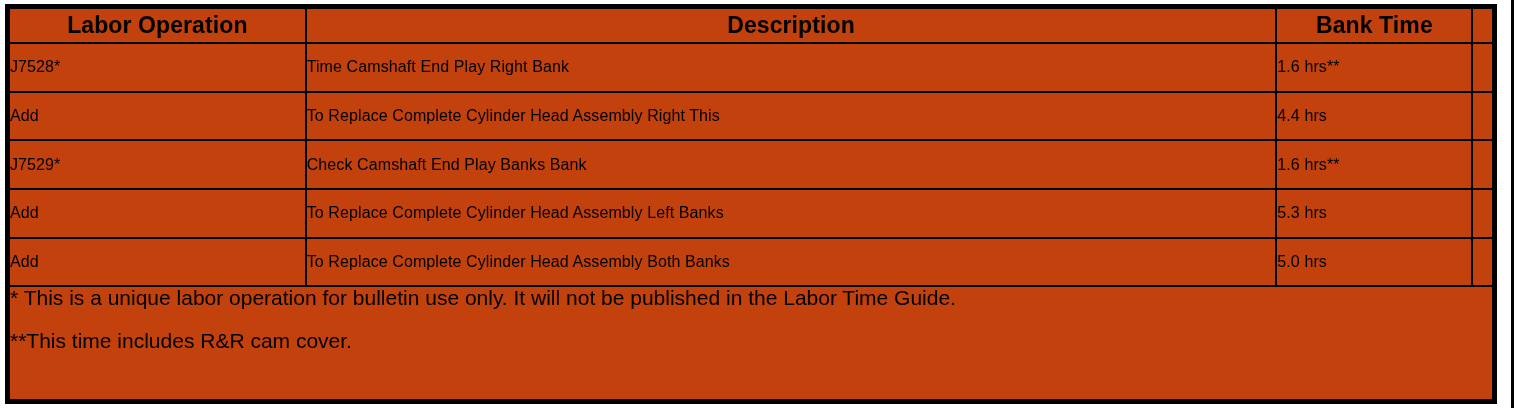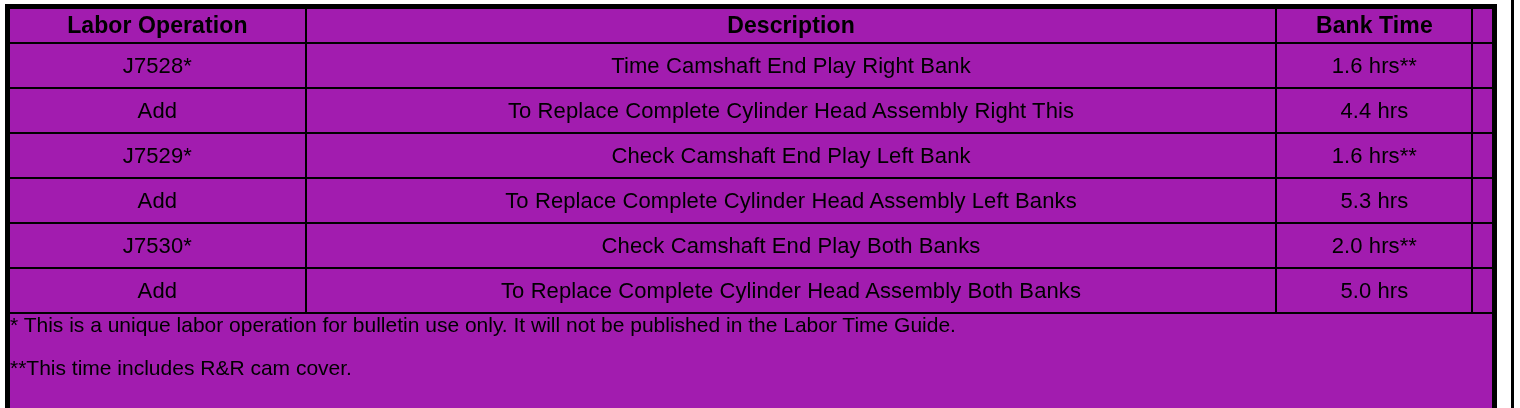--- a/index.html
+++ b/index.html
@@ -40,21 +40,21 @@
     height: 400px;
     border-collapse: collapse;
     table-layout: fixed;
     background: #ffffff;
   }
 
   #labor-table td, #labor-table th {
     border: 2px solid #000000;
     padding: 0;
     margin: 8px;
-    background: #a21caf;
+    background: #c2410c;
   }
 
   
   #labor-table {
     border: 5px solid #000000;
   }
 
   .col-op      { width: 298px; }
   .col-desc    { width: 970px; }
   .col-time    { width: 196px; }
@@ -65,23 +65,22 @@
     font-size: 23px;
     font-weight: bold;
     text-align: center;
     vertical-align: middle;
     letter-spacing: 0.1px;
     border-bottom-width: 4px;
   }
 
   .cell {
     height: 43px;
-    font-size: 22px;
+    font-size: 16px;
     font-weight: normal;
-    text-align: center;
     vertical-align: middle;
     letter-spacing: 0.1px;
   }
 
   
   tr.r-check .cell { border-top-width: 3px; border-bottom-width: 2px; }
   tr.r-add   .cell { border-top-width: 2px; border-bottom-width: 3px; }
 
   .spacer-cell {
     border-left-width: 2px;
@@ -136,34 +135,28 @@
         <td class="cell spacer-cell"></td>
       </tr>
       <tr class="r-add">
         <td class="cell">Add</td>
         <td class="cell">To Replace Complete Cylinder Head Assembly Right This</td>
         <td class="cell">4.4 hrs</td>
         <td class="cell spacer-cell"></td>
       </tr>
       <tr class="r-check">
         <td class="cell">J7529*</td>
-        <td class="cell">Check Camshaft End Play Left Bank</td>
+        <td class="cell">Check Camshaft End Play Banks Bank</td>
         <td class="cell">1.6 hrs**</td>
         <td class="cell spacer-cell"></td>
       </tr>
       <tr class="r-add">
         <td class="cell">Add</td>
         <td class="cell">To Replace Complete Cylinder Head Assembly Left Banks</td>
         <td class="cell">5.3 hrs</td>
-        <td class="cell spacer-cell"></td>
-      </tr>
-      <tr class="r-check">
-        <td class="cell">J7530*</td>
-        <td class="cell">Check Camshaft End Play Both Banks</td>
-        <td class="cell">2.0 hrs**</td>
         <td class="cell spacer-cell"></td>
       </tr>
       <tr class="r-add">
         <td class="cell">Add</td>
         <td class="cell">To Replace Complete Cylinder Head Assembly Both Banks</td>
         <td class="cell">5.0 hrs</td>
         <td class="cell spacer-cell"></td>
       </tr>
       <tr>
         <td class="notes-cell" colspan="4">

